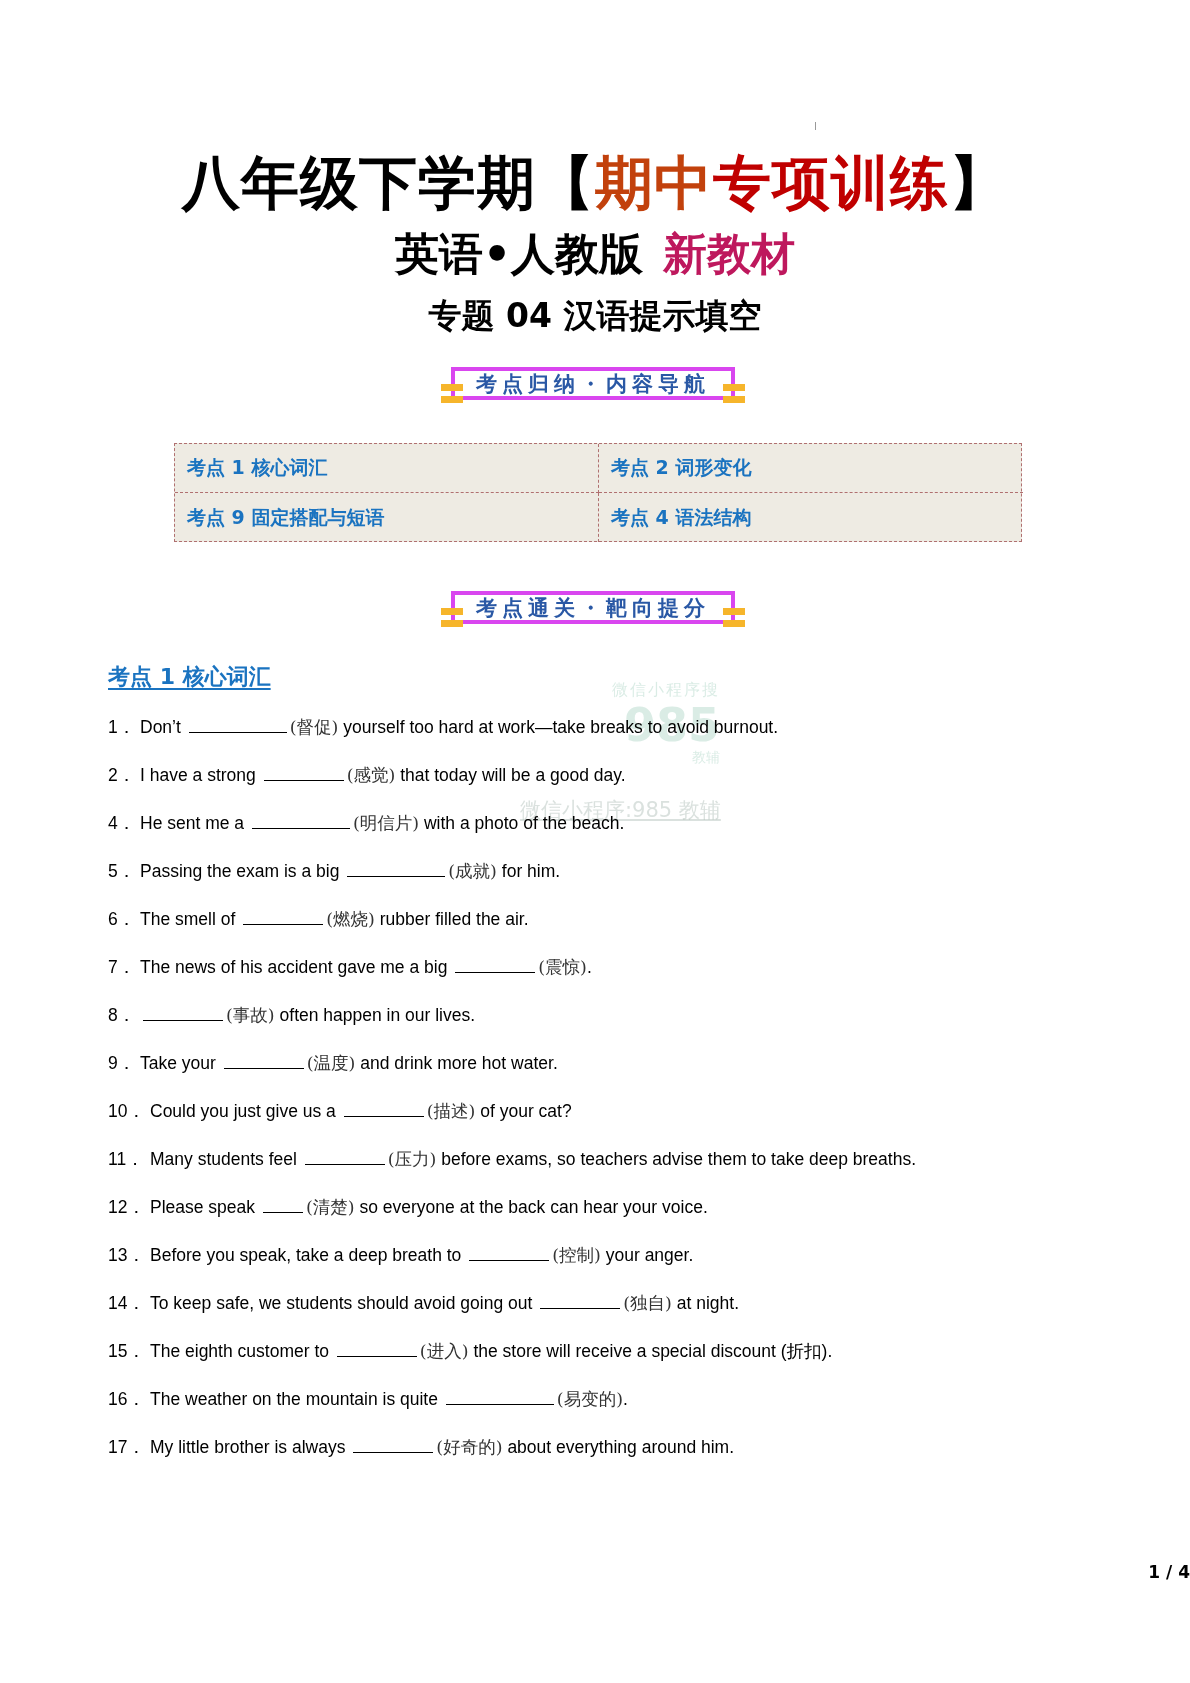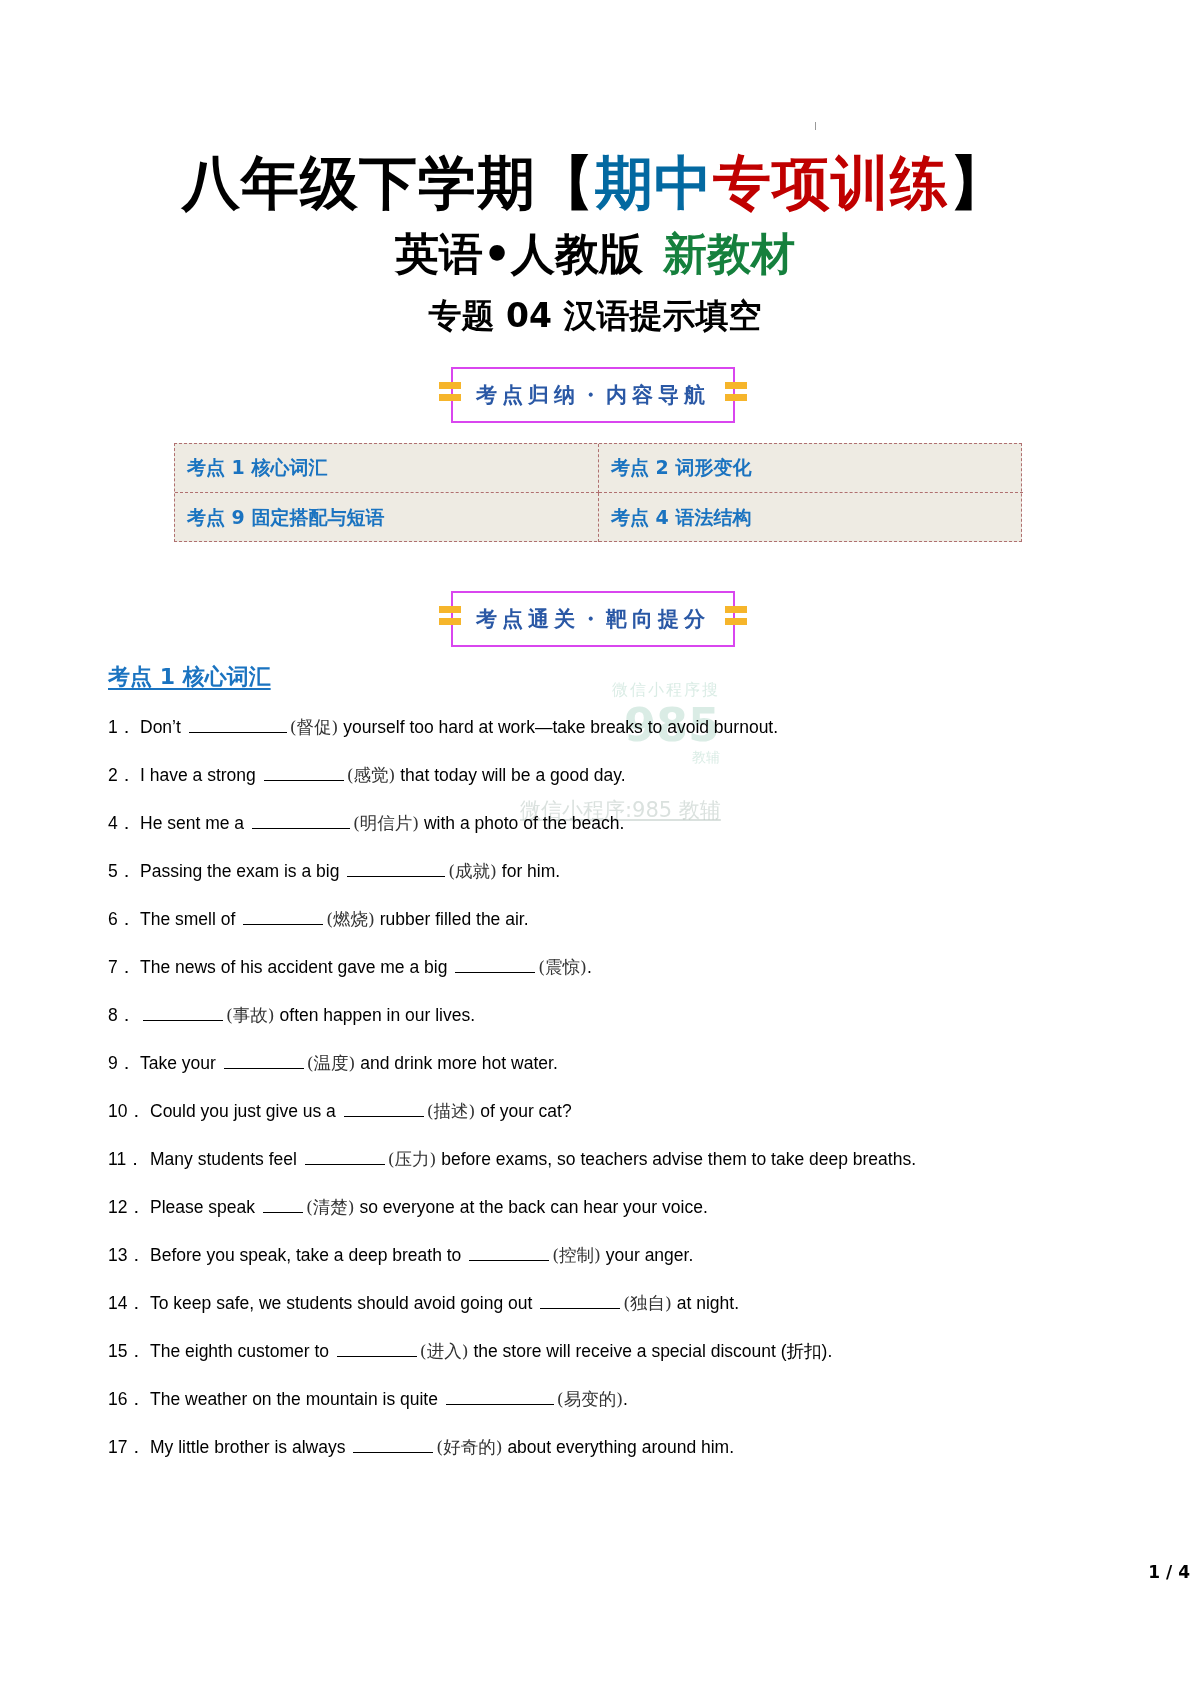--- a/index.html
+++ b/index.html
@@ -2,32 +2,32 @@
 <html><head>
   <meta charset="utf-8">
   <style>
     html, body { margin: 0; padding: 0; background: #ffffff; }
     body { width: 1190px; height: 1683px; position: relative; overflow: hidden;
            font-family: "DejaVu Sans", "Liberation Sans", sans-serif; color: #000; }
     .tick { position: absolute; left: 815px; y: 0; top: 122px; width: 1px; height: 8px; background: #999; }
 
     .title { position: absolute; left: 0; width: 1190px; top: 148px; text-align: center;
              font-size: 58px; font-weight: bold; letter-spacing: 1px; line-height: 70px; }
-    .title .blue { color: #0369a1; }
+    .title .blue { color: #c2410c; }
     .title .red { color: #c00000; }
 
     .subtitle { position: absolute; left: 0; width: 1190px; top: 226px; text-align: center;
                 font-size: 44px; font-weight: bold; line-height: 56px; }
-    .subtitle .orange { color: #15803d; margin-left: 20px; }
+    .subtitle .orange { color: #be185d; margin-left: 20px; }
 
     .topic { position: absolute; left: 0; width: 1190px; top: 294px; text-align: center;
              font-size: 33px; font-weight: bold; line-height: 44px; }
 
-    .banner { position: absolute; left: 451px; width: 284px; height: 56px;
-              border: 2px solid #d946ef; box-sizing: border-box; background: #fff;
+    .banner { position: absolute; left: 451px; width: 284px; height: 33px;
+              border: 4px solid #d946ef; box-sizing: border-box; background: #fff;
               display: flex; align-items: center; justify-content: center; }
     .banner .label { color: #2a58a5; font-size: 21px; font-weight: bold; letter-spacing: 5px; }
     .banner .tab { position: absolute; top: 13px; width: 22px; height: 20px; }
     .banner .tab::before, .banner .tab::after { content: ""; position: absolute; left: 0; width: 22px; height: 7px; background: #f6b52b; }
     .banner .tab::before { top: 0; }
     .banner .tab::after { top: 12px; }
     .banner .tab.left { left: -14px; }
     .banner .tab.right { right: -14px; }
 
     .grid { position: absolute; left: 174px; top: 443px; width: 848px; height: 99px;

